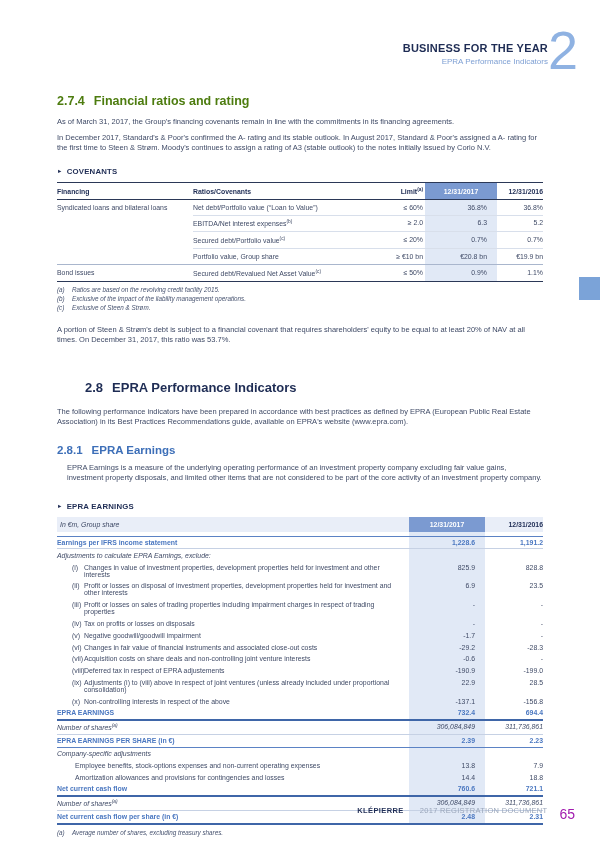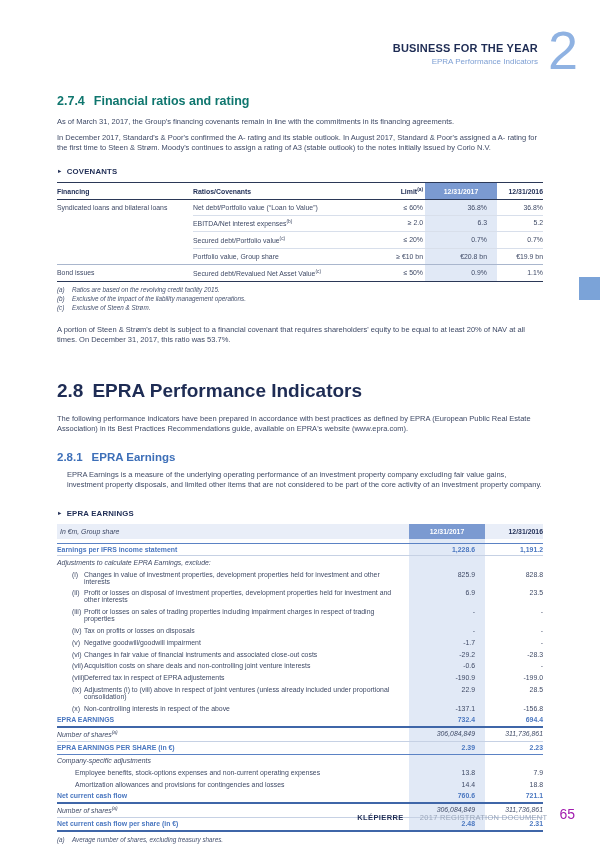--- a/index.html
+++ b/index.html
@@ -2,30 +2,30 @@
 <html><head>
 <meta charset="utf-8">
 <style>
   * { margin:0; padding:0; box-sizing:border-box; }
   html,body { background:#ffffff; }
   .page {
     position:relative; width:600px; height:848px; background:#ffffff;
     font-family:"Liberation Sans", sans-serif; color:#3f4a66; overflow:hidden;
   }
   
-  .doc-header { position:absolute; top:26px; right:22px; display:flex; align-items:flex-start; gap:10px; }
+  .doc-header { position:absolute; top:26px; right:22px; display:flex; align-items:flex-start; }
   .doc-header .htext { text-align:right; padding-top:16px; }
   .hd-title { font-size:11px; font-weight:bold; color:#1e2c54; letter-spacing:.2px; }
   .hd-sub   { font-size:8px; color:#7d9fd3; margin-top:3px; }
   .chapter-num { font-size:54px; line-height:.92; color:#8fb2e2; }
   .side-tab { position:absolute; top:277px; right:0; width:21px; height:23px; background:#7ba3d8; }
   
   .content { position:absolute; left:57px; top:0; width:486px; }
-  .h-blue  { font-size:12.5px; font-weight:bold; color:#0f766e; }
-  .h-navy  { font-size:19px; font-weight:bold; color:#1e2c54; }
+  .h-blue  { font-size:12.5px; font-weight:bold; color:#4d7c0f; }
+  .h-navy  { font-size:13px; font-weight:bold; color:#1e2c54;margin-left:28px; }
   .h-blue-sm { font-size:11.5px; font-weight:bold; color:#3d6fb8; }
   .h-num { margin-right:9px; }
   .para { font-size:7.5px; line-height:1.34; color:#3f4a66; }
   .m-h274 { margin-top:94px; }
   .m-p1 { margin-top:9px; }
   .m-p2 { margin-top:6px; }
   .tbl-label { margin-top:14px; font-size:7.8px; font-weight:bold; color:#1e2c54; letter-spacing:.2px; }
   .tri { font-size:5.5px; position:relative; top:-1px; margin-right:4px; color:#1e2c54; }
   
   table.cov { width:100%; border-collapse:collapse; font-size:6.9px; color:#3f4a66; margin-top:6px; }
@@ -67,21 +67,21 @@
   .erow.gap { height:4px; }
   .gap .elabel, .gap .ev17, .gap .ev16 { padding:0; }
   .r-blue .elabel, .r-blue .ev17, .r-blue .ev16, .r-blue .rnum { color:#4a77c0; font-weight:bold; }
   .r-italic .elabel, .r-italic .ev17, .r-italic .ev16 { font-style:italic; }
   .r-indent .elabel { padding-left:18px; }
   .bt-blue { border-top:1px solid #5b82c4; }
   .bb-lt { border-bottom:1px solid #c6d1e4; }
   .bb-blue { border-bottom:1px solid #5b82c4; }
   .bb-thick { border-bottom:2px solid #3f66a8; }
   
-  .doc-footer { position:absolute; top:806px; right:25px; display:flex; align-items:flex-end; }
+  .doc-footer { position:absolute; top:806px; right:25px; display:flex; align-items:flex-start; }
   .ft-brand { font-size:7.5px; font-weight:bold; color:#1e2c54; letter-spacing:.4px; }
   .ft-doc { font-size:7.5px; color:#9aa6ba; letter-spacing:.3px; margin-left:16px; }
   .ft-page { font-size:14px; color:#a21caf; margin-left:12px; }
 </style>
 </head>
 <body>
 
 <div class="page">
 
   <div class="doc-header">

